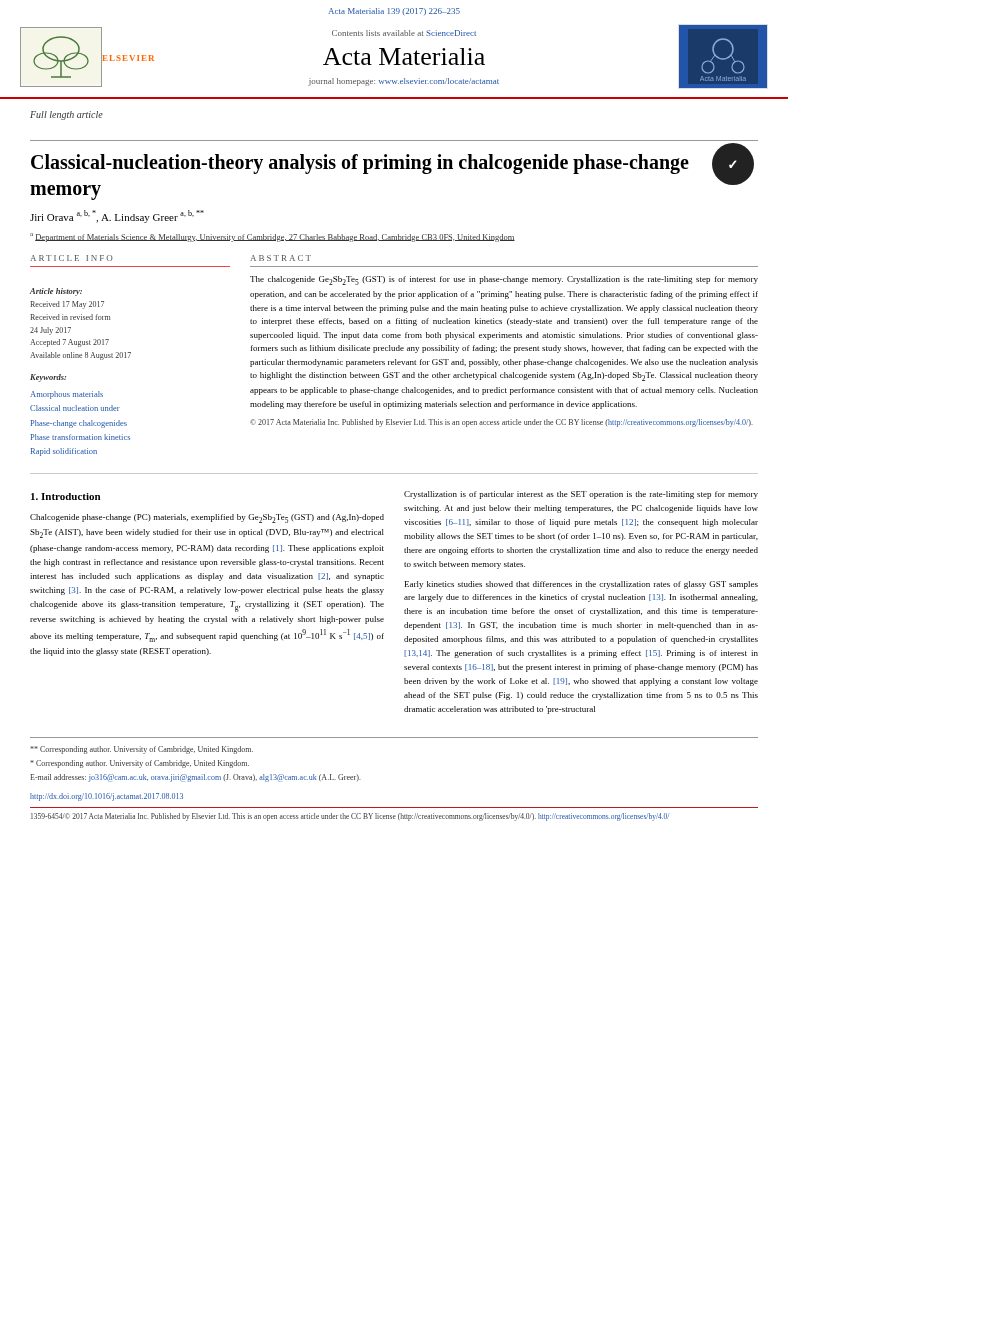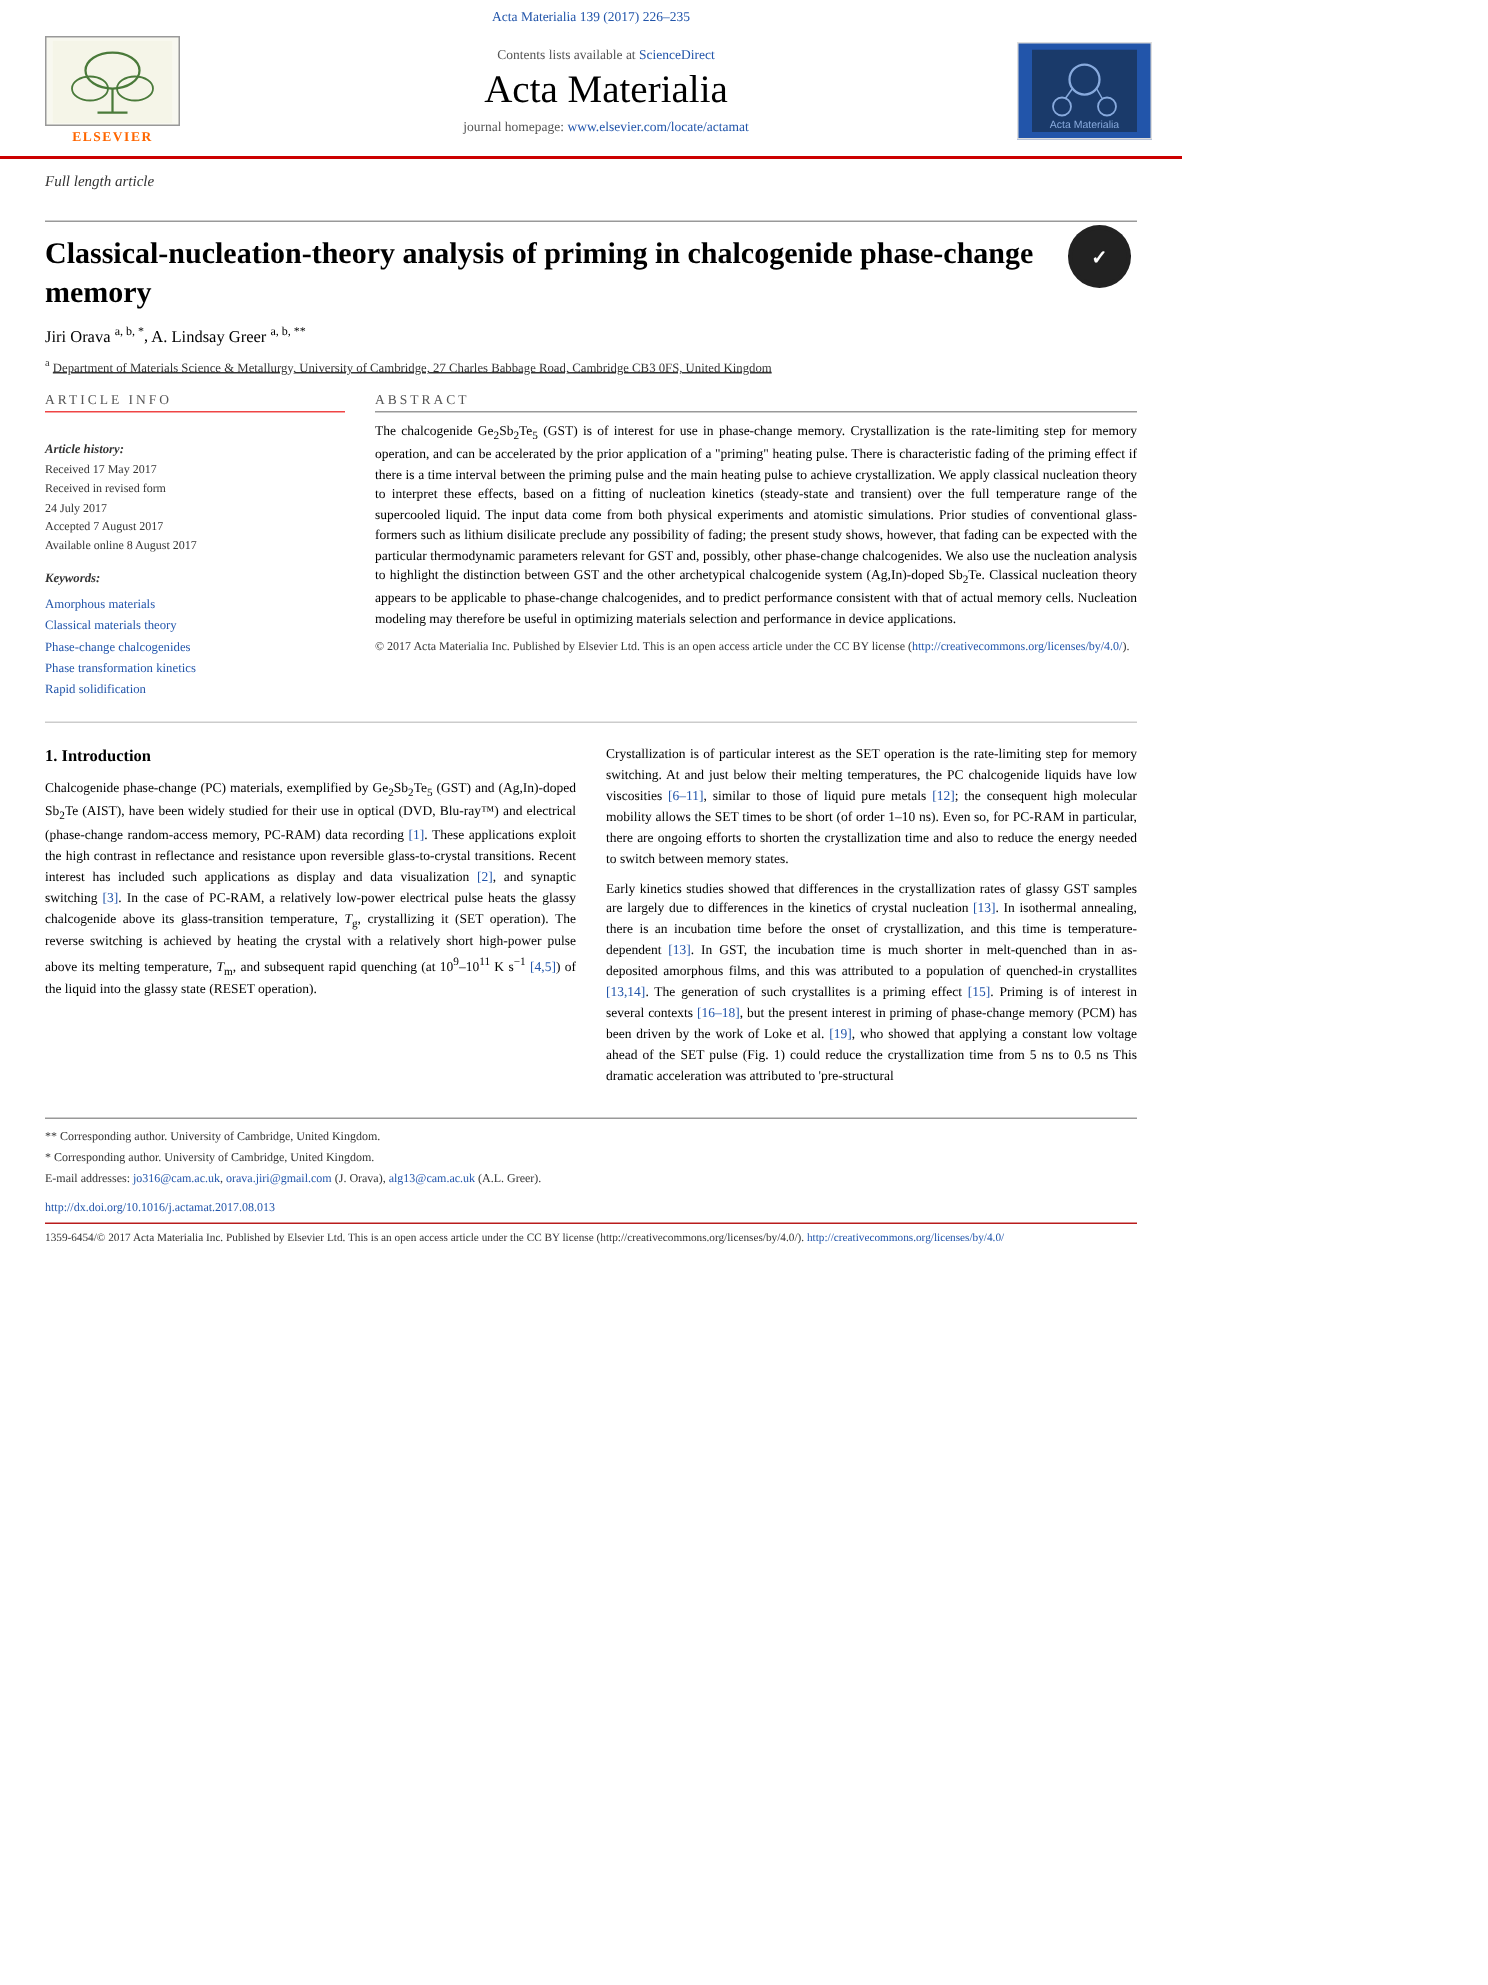--- a/index.html
+++ b/index.html
@@ -37,21 +37,21 @@
     .journal-banner {
       display: flex;
       align-items: center;
       justify-content: space-between;
       width: 100%;
       padding: 4px 0;
     }
 
     .elsevier-logo {
       display: flex;
-      flex-direction: column;
+      flex-direction: row;
       align-items: center;
       width: 110px;
     }
 
     .logo-box {
       width: 90px;
       height: 60px;
       border: 1px solid #999;
       display: flex;
       align-items: center;
@@ -442,21 +442,21 @@
           <div class="info-label">Article history:</div>
           <div class="info-dates">
             <div>Received 17 May 2017</div>
             <div>Received in revised form</div>
             <div>24 July 2017</div>
             <div>Accepted 7 August 2017</div>
             <div>Available online 8 August 2017</div>
           </div>
           <div class="keywords-header">Keywords:</div>
           <div class="keyword-item">Amorphous materials</div>
-          <div class="keyword-item">Classical materials theory</div>
+          <div class="keyword-item">Classical nucleation under</div>
           <div class="keyword-item">Phase-change chalcogenides</div>
           <div class="keyword-item">Phase transformation kinetics</div>
           <div class="keyword-item">Rapid solidification</div>
         </div>
       </div>
 
       <div class="right-col">
         <div class="abstract-header">ABSTRACT</div>
         <div class="abstract-text">
           The chalcogenide Ge<sub>2</sub>Sb<sub>2</sub>Te<sub>5</sub> (GST) is of interest for use in phase-change memory. Crystallization is the rate-limiting step for memory operation, and can be accelerated by the prior application of a "priming" heating pulse. There is characteristic fading of the priming effect if there is a time interval between the priming pulse and the main heating pulse to achieve crystallization. We apply classical nucleation theory to interpret these effects, based on a fitting of nucleation kinetics (steady-state and transient) over the full temperature range of the supercooled liquid. The input data come from both physical experiments and atomistic simulations. Prior studies of conventional glass-formers such as lithium disilicate preclude any possibility of fading; the present study shows, however, that fading can be <span class="highlight">expected</span> with the particular thermodynamic parameters relevant for GST and, possibly, other phase-change chalcogenides. We also use the nucleation analysis to highlight the distinction between GST and the other archetypical chalcogenide system (Ag,In)-doped Sb<sub>2</sub>Te. Classical nucleation theory appears to be applicable to phase-change chalcogenides, and to predict performance consistent with that of actual memory cells. Nucleation modeling may therefore be useful in optimizing materials selection and performance in device applications.

